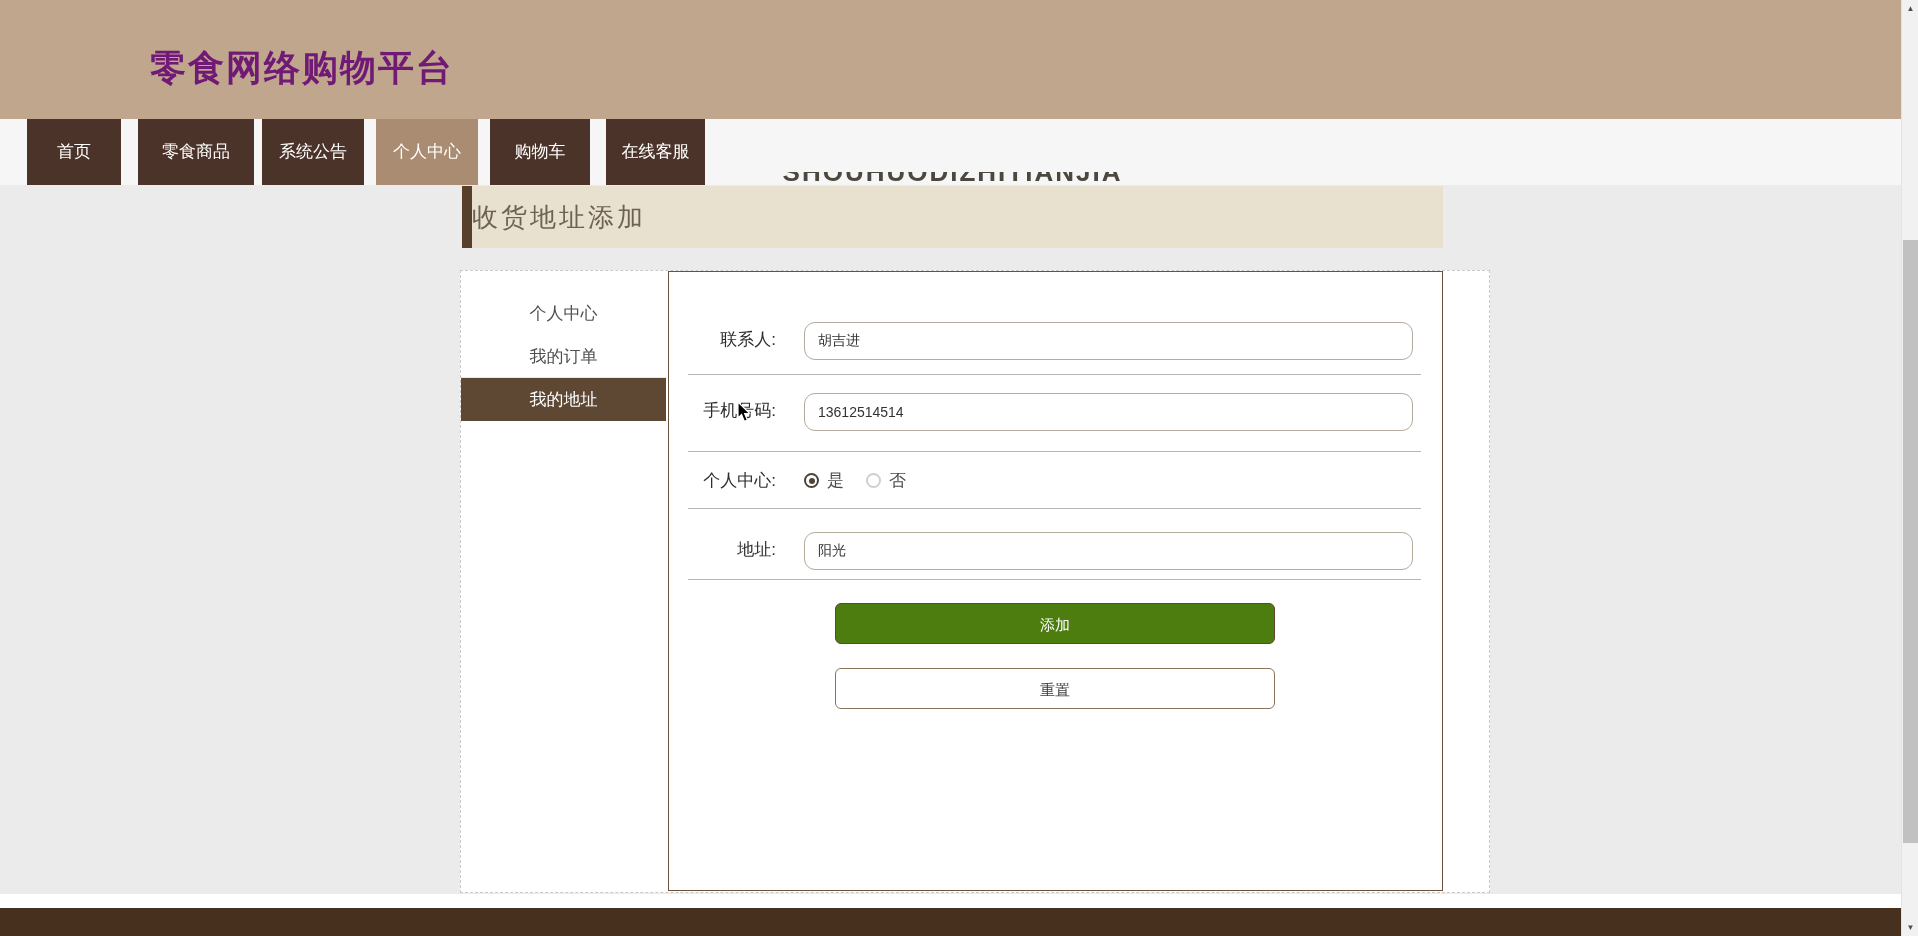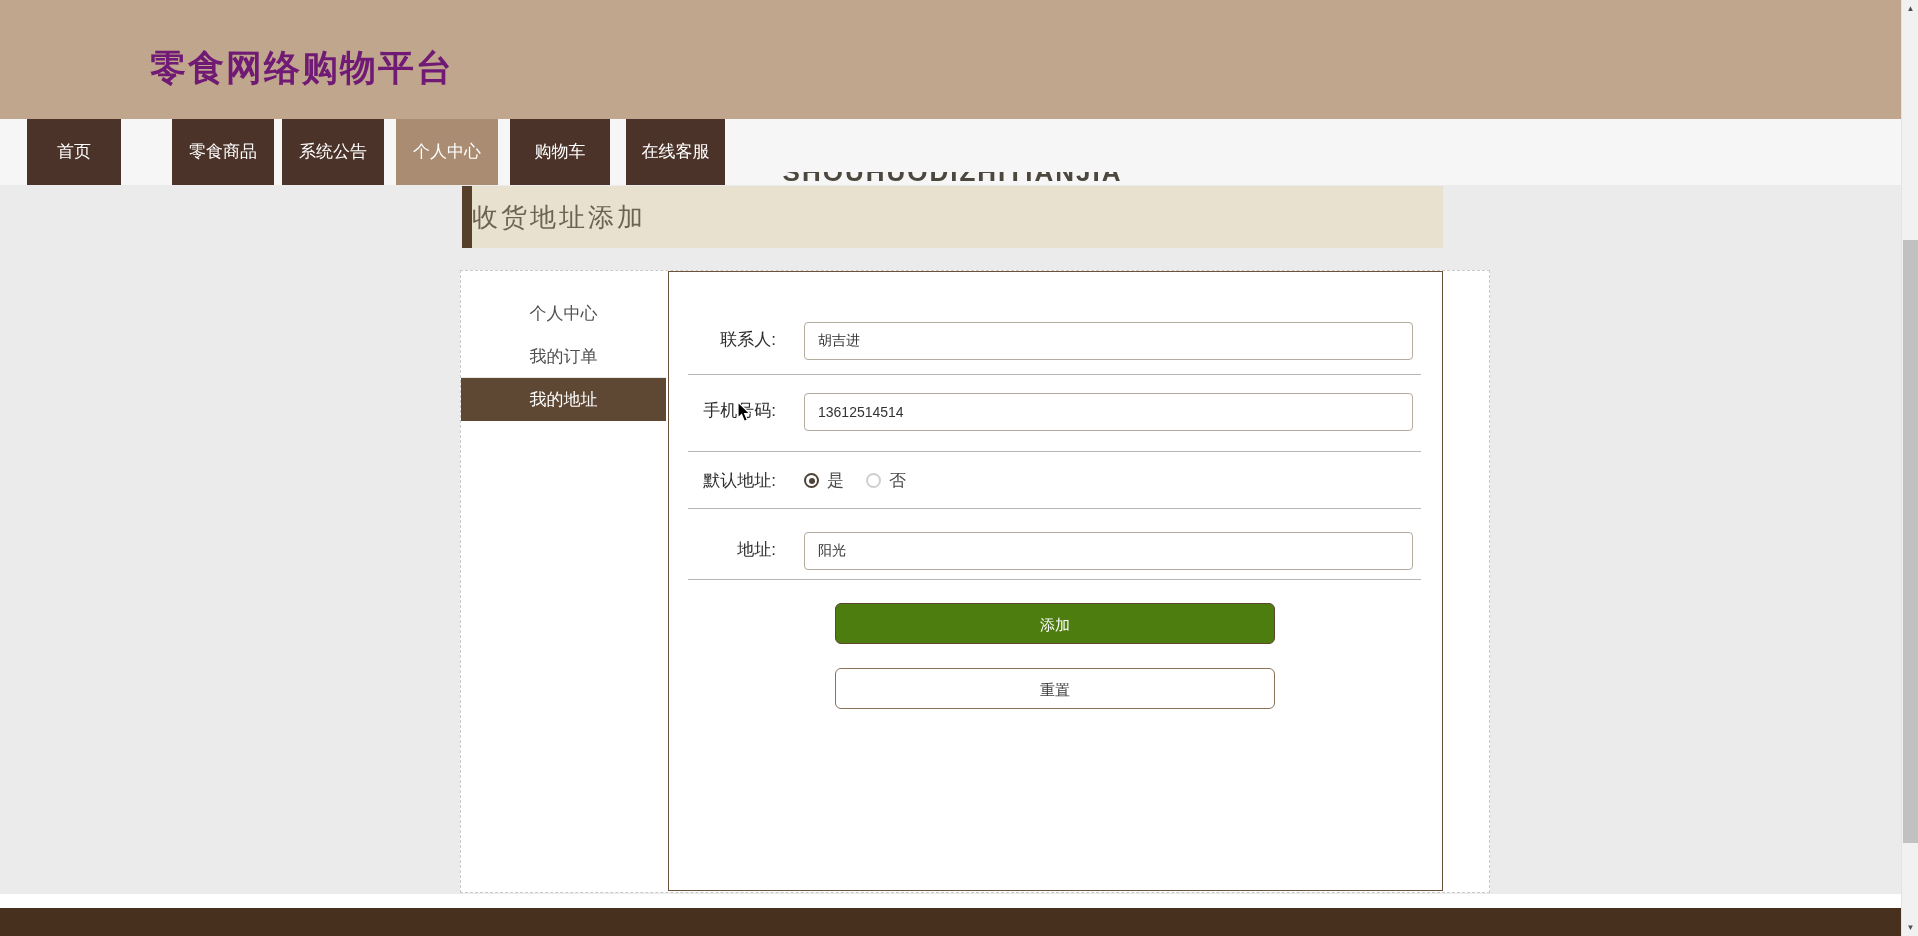--- a/index.html
+++ b/index.html
@@ -25,21 +25,21 @@
     background:#f6f6f6;
   }
   .nav { display:flex; height:66px; padding-left:27px; }
   .nav .tab {
     height:66px; line-height:66px; text-align:center;
     background:#4b3329; color:#ffffff; font-size:17px; cursor:pointer;
     flex:0 0 auto;
   }
   .nav .tab.active { background:#a98c72; }
   .nav .tab:nth-child(1){ width:94px;  margin-right:17px; }
-  .nav .tab:nth-child(2){ width:102px; margin-right:8px;margin-left:34px; }
+  .nav .tab:nth-child(2){ width:116px; margin-right:8px; }
   .nav .tab:nth-child(3){ width:102px; margin-right:12px; }
   .nav .tab:nth-child(4){ width:102px; margin-right:12px; }
   .nav .tab:nth-child(5){ width:100px; margin-right:16px; }
   .nav .tab:nth-child(6){ width:99px; }
 
   
   .heading-clip {
     position:absolute; left:462px; top:172px; width:981px; height:14px;
     overflow:hidden; text-align:center; z-index:3;
   }
@@ -78,21 +78,21 @@
   .panel {
     position:absolute; left:207px; top:0; width:775px; height:620px;
     background:#ffffff; border:1px solid #6b503a;
   }
   .f-label {
     position:absolute; left:0; width:107px; text-align:right;
     font-size:17px; color:#2d2d2d;
   }
   .f-input {
     position:absolute; left:135px; width:609px; height:38px;
-    border:1px solid #b3ab9d; border-radius:4px; background:#fff;
+    border:1px solid #b3ab9d; border-radius:11px; background:#fff;
     font-size:14px; color:#333; padding:14px 13px; outline:none;
     font-family:"Liberation Sans","DejaVu Sans",sans-serif;
   }
   .divider { position:absolute; left:19px; width:733px; height:0; border-top:1px solid #b5b5b5; }
 
   .radio-row { position:absolute; left:135px; display:flex; align-items:center; gap:8px; }
   .radio {
     width:15px; height:15px; border-radius:50%; display:inline-block;
     position:relative; cursor:pointer;
   }
@@ -172,21 +172,21 @@
   <div class="panel">
 
     <div class="f-label" style="top:56px;">联系人:</div>
     <input class="f-input" style="top: 50px;" type="text" value="胡吉进">
     <div class="divider" style="top:102px;"></div>
 
     <div class="f-label" style="top:127px;">手机号码:</div>
     <input class="f-input" style="top: 121px;" type="text" value="13612514514">
     <div class="divider" style="top:179px;"></div>
 
-    <div class="f-label" style="top:197px;">默认地址:</div>
+    <div class="f-label" style="top:197px;">个人中心:</div>
     <div class="radio-row" style="top:197px;">
       <span class="radio on"></span>
       <span class="radio-label">是</span>
       <span class="radio off"></span>
       <span class="radio-label">否</span>
     </div>
     <div class="divider" style="top:236px;"></div>
 
     <div class="f-label" style="top:266px;">地址:</div>
     <input class="f-input" style="top: 260px;" type="text" value="阳光">

